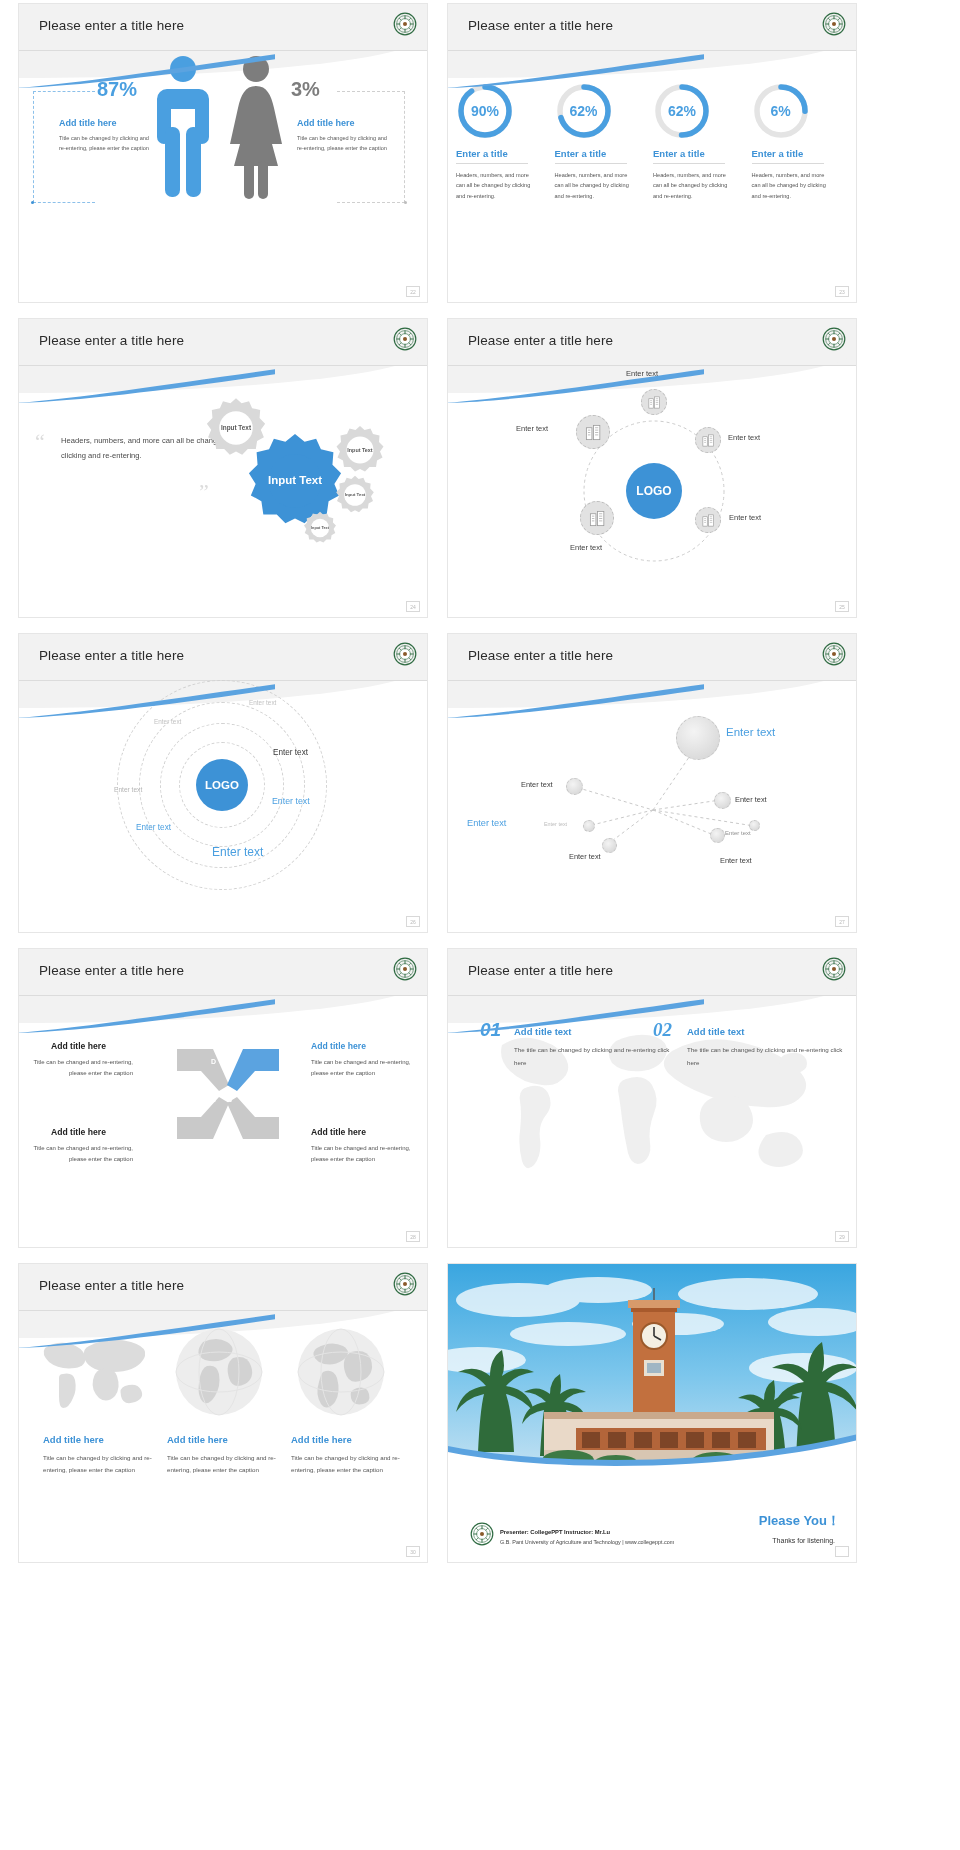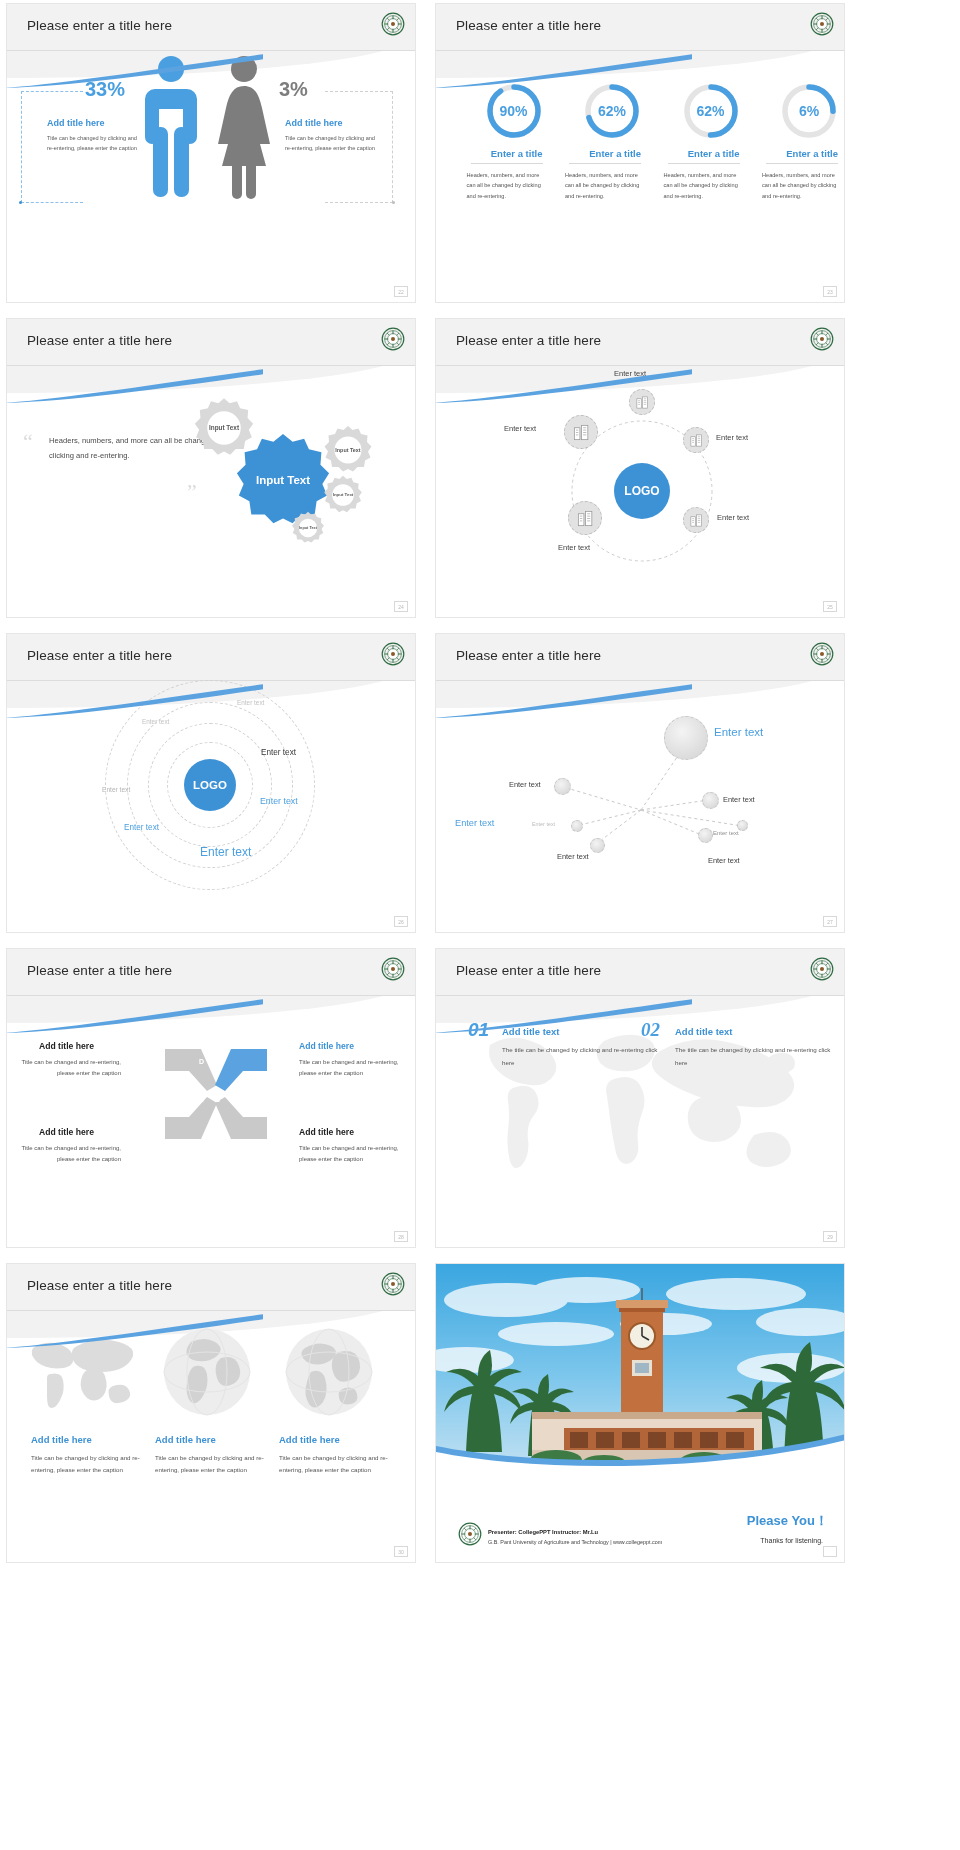--- a/index.html
+++ b/index.html
@@ -8,21 +8,21 @@
     background:#ffffff;
     font-family:"Liberation Sans", sans-serif;
     overflow:hidden;
   }
   .grid {
     display:grid;
     grid-template-columns:410px 410px;
     grid-template-rows:repeat(5, 310px);
     column-gap:19px;
     row-gap:5px;
-    padding:3px 6px;
+    padding:3px 18px;
   }
   .slide {
     position:relative;
     width:410px; height:300px;
     background:#ffffff;
     border:1px solid #e6e6e6;
     overflow:hidden;
   }
   
   .hdr {
@@ -66,21 +66,21 @@
   .dot { position:absolute; width:3px; height:3px; border-radius:50%; }
   .pct { position:absolute; font-size:20px; font-weight:bold; }
   .pct.b { color:#4a9fe0; }
   .pct.g { color:#7d7d7d; }
   .add-t { position:absolute; font-size:9px; font-weight:bold; color:#3d92d6; }
   .small-t { position:absolute; font-size:5.6px; color:#5a5a5a; line-height:1.75; width:92px; }
   .figure { position:absolute; }
 
   
   .donut-row { position:absolute; left:8px; top:26px; width:394px; display:flex; }
-  .donut-col { width:98.5px; display:flex; flex-direction:column; align-items:flex-end; }
+  .donut-col { width:98.5px; display:flex; flex-direction:column; align-items:flex-start; }
   .donut { position:relative; width:58px; height:58px; }
   .donut svg { display:block; }
   .donut .val {
     position:absolute; left:0; top:0; width:58px; height:58px;
     display:flex; align-items:center; justify-content:center;
     font-size:14px; font-weight:bold; color:#4a9fe0;
   }
   .d-title { margin-top:8px; font-size:9.5px; font-weight:bold; color:#3d92d6; }
   .d-rule { margin-top:4px; width:72px; height:1px; background:#d9d9d9; }
   .d-body { margin-top:6px; width:76px; font-size:5.6px; color:#555; line-height:1.85; }
@@ -169,21 +169,21 @@
     <div class="blue-swoosh">
       <svg width="262" height="34" viewBox="0 0 262 34">
         <path d="M0 34 C60 30 160 14 262 0 L262 5 C160 20 60 33 0 34 Z" fill="#5ba3e0"></path>
       </svg>
     </div>
 
     <div class="body-area">
 
       <div class="brk" style="left:14px; top:35px; width:62px; height:112px;"></div>
       <div class="dot" style="left:12px; top:145px; background:#3d92d6;"></div>
-      <div class="pct b" style="left:78px; top:22px;">33%</div>
+      <div class="pct b" style="left:78px; top:22px;">87%</div>
       <div class="add-t" style="left:40px; top:62px;">Add title here</div>
       <div class="small-t" style="left:40px; top:78px;">Title can be changed by clicking and re-entering, please enter the caption</div>
 
       <div class="figure" style="left:136px; top:-3px;">
         <svg width="56" height="148" viewBox="0 0 56 148">
           <circle cx="28" cy="16" r="13" fill="#4a9fe0"></circle>
           <path d="M12 36 h32 a10 10 0 0 1 10 10 v38 a7 7 0 0 1 -14 0 v-28 h-24 v28 a7 7 0 0 1 -14 0 v-38 a10 10 0 0 1 10 -10 z" fill="#4a9fe0"></path>
           <rect x="10" y="74" width="15" height="70" rx="7" fill="#4a9fe0"></rect>
           <rect x="31" y="74" width="15" height="70" rx="7" fill="#4a9fe0"></rect>
         </svg>

